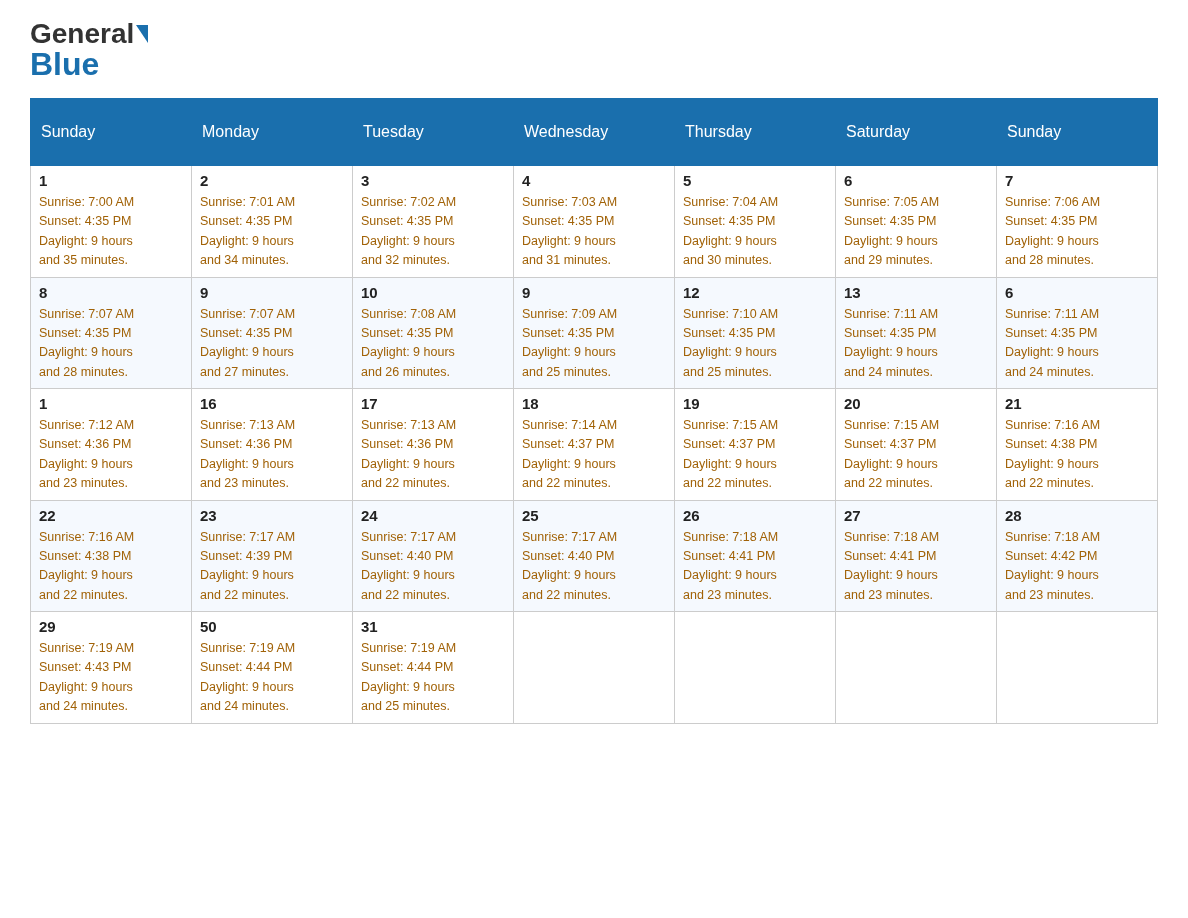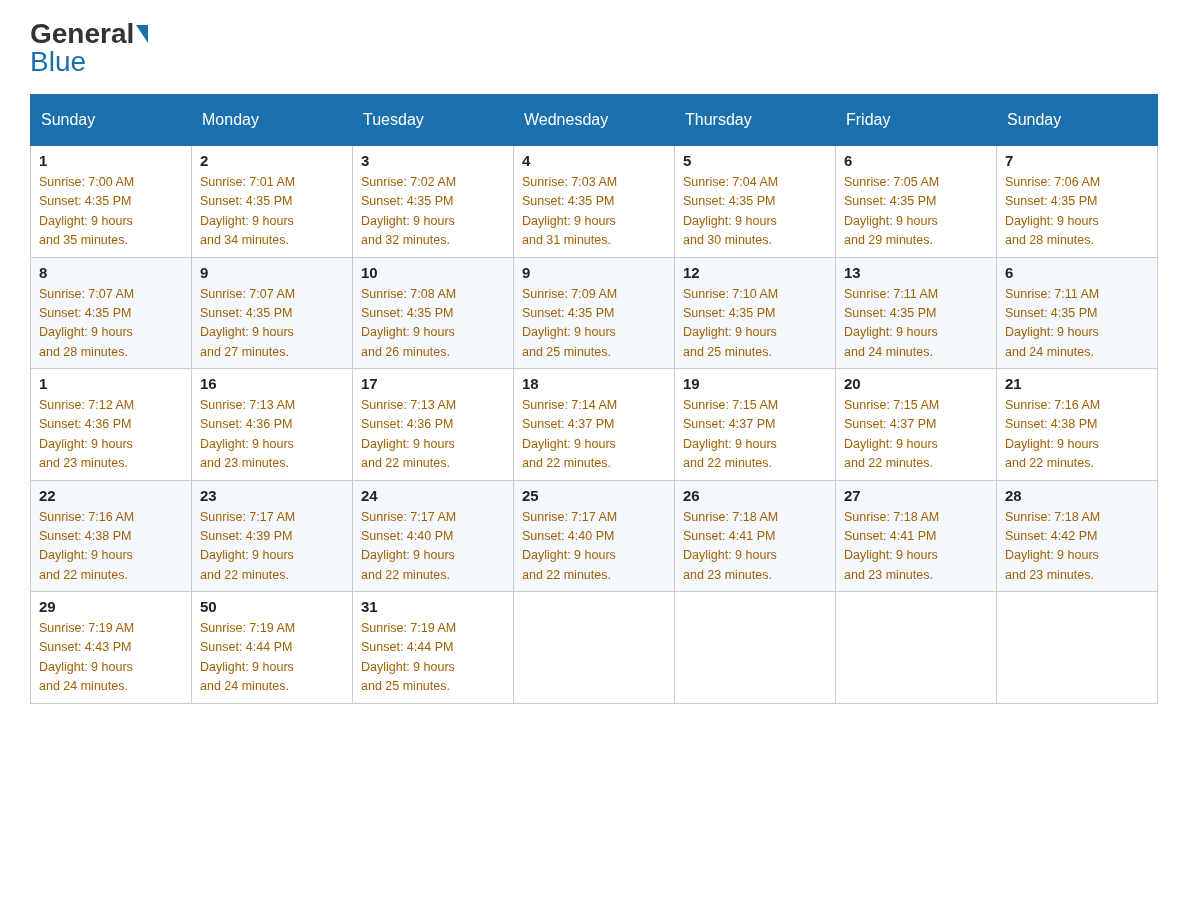--- a/index.html
+++ b/index.html
@@ -21,22 +21,22 @@
       flex-direction: column;
       align-items: flex-start;
     }
     .logo-general {
       font-size: 28px;
       font-weight: bold;
       color: #333;
       line-height: 1;
     }
     .logo-blue {
-      font-size: 28px;
-      font-weight: normal;
+      font-size: 32px;
+      font-weight: bold;
       color: #1a6fad;
       line-height: 1;
       text-align: right;
     }
     .logo-triangle {
       display: inline-block;
       width: 0;
       height: 0;
       border-left: 12px solid transparent;
       border-top: 18px solid #1a6fad;
@@ -62,21 +62,21 @@
     .calendar {
       width: 100%;
       border-collapse: collapse;
       border: 1px solid #aaa;
     }
     .calendar th {
       background-color: #1a6fad;
       color: #fff;
       font-size: 16px;
       font-weight: 500;
-      padding: 16px 10px;
+      padding: 24px 10px;
       text-align: left;
       border: 1px solid #1a6fad;
     }
     .calendar td {
       border: 1px solid #ccc;
       vertical-align: top;
       padding: 6px 8px;
       width: calc(100% / 7);
       min-height: 100px;
     }
@@ -113,21 +113,21 @@
 </div>
 
 <table class="calendar">
   <thead>
     <tr>
     <th>Sunday</th>
         <th>Monday</th>
         <th>Tuesday</th>
         <th>Wednesday</th>
         <th>Thursday</th>
-        <th>Friday</th>
+        <th>Saturday</th>
         <th>Sunday</th>
       </tr>
   </thead>
   <tbody id="calendar-body">
   <tr class="row-odd">
         <td>
         <div class="day-number">1</div>
         <div class="day-info">Sunrise: 7:00 AM<br>Sunset: 4:35 PM<br>Daylight: 9 hours<br>and 35 minutes.</div>
       </td>
         <td>

